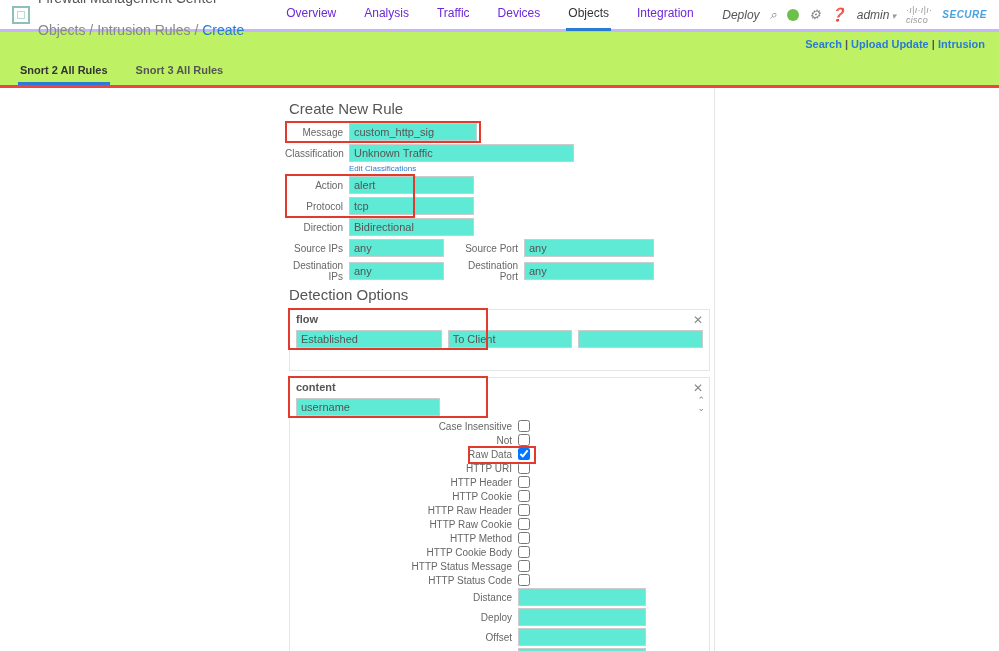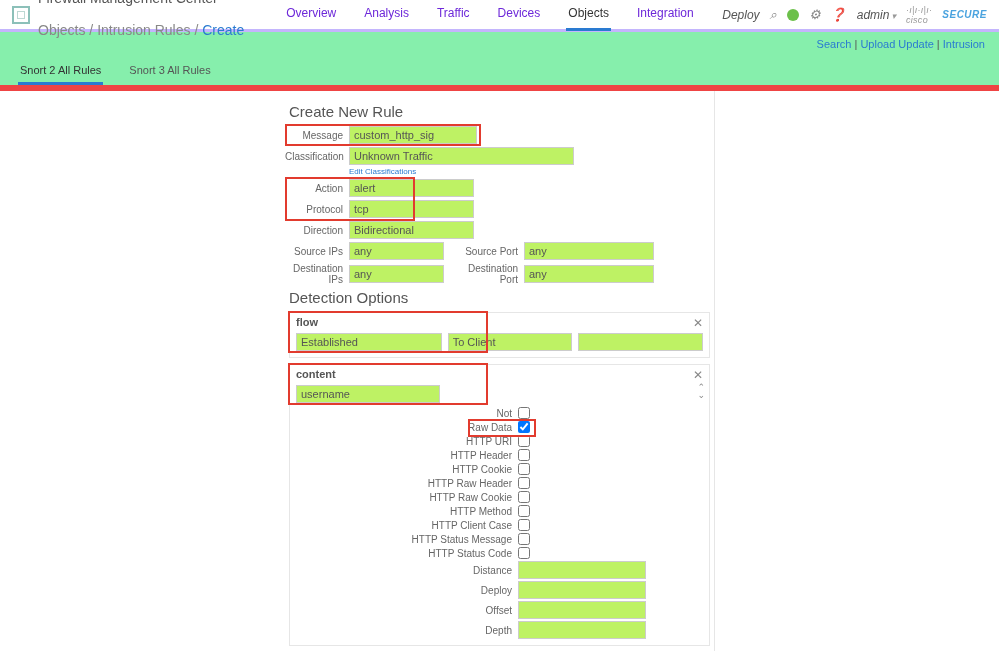--- a/index.html
+++ b/index.html
@@ -17,45 +17,45 @@
 .spacer { flex: 1; }
 .topright { display: flex; align-items: center; gap: 10px; font-size: 12px; font-style: italic; }
 .deploy { color: #555; }
 .dot-green { width: 12px; height: 12px; background: #6cc04a; border-radius: 50%; }
 .gear, .help, .search-ic { color: #888; font-size: 13px; }
 .admin { color: #555; }
 .chev { margin-left: 2px; color: #999; font-size: 9px;}
 .cisco { font-size: 9px; color: #999; letter-spacing: 0.3px;}
 .secure { color: #4aa3df; font-weight: bold; font-size: 10px; letter-spacing: 0.5px;}
 
-.graybar { background: #86efac; border-bottom: 6px solid #ef4444; }
+.graybar { background: #bef264; border-bottom: 3px solid #ef4444; font-weight: bold; }
 .rightlinks { text-align: right; padding: 6px 14px; font-size: 11px; }
 .rightlinks a { color: #2a7bd1; text-decoration: none; }
 .tabs { display: flex; gap: 24px; padding: 0 18px; }
 .tab { padding: 8px 2px 6px; font-size: 11px; color: #555; cursor: pointer; }
 .tab.active { border-bottom: 3px solid #2a7bd1; color: #333; }
 
 .content { display: flex; }
 .leftgutter { width: 285px; }
 .panel { width: 430px; border-right: 1px solid #e6e6e6; padding: 8px 0 20px; }
 .sec-title { font-size: 15px; color: #555; margin: 4px 0 6px 4px; }
 .form-row { display: flex; align-items: center; margin: 3px 0; }
 .form-lbl { width: 58px; text-align: right; font-size: 10px; color: #666; margin-right: 6px; }
-input.txt, select.sel { border: 1px solid #ccc; height: 18px; font-size: 11px; padding: 0 4px; color: #555; background: #bef264; }
+input.txt, select.sel { border: 1px solid #ccc; height: 18px; font-size: 11px; padding: 0 4px; color: #555; background: #5eead4; }
 .w128 { width: 128px; } .w125 { width: 125px; } .w95 { width: 95px; }
 .sel { appearance: none; background-image: linear-gradient(45deg, transparent 50%, #888 50%), linear-gradient(135deg, #888 50%, transparent 50%); background-position: calc(100% - 10px) 7px, calc(100% - 6px) 7px; background-size: 4px 4px, 4px 4px; background-repeat: no-repeat; padding-right: 18px; }
 .link-tiny { font-size: 8px; color: #2a7bd1; margin-left: 64px; display: block; margin-top: -1px; margin-bottom: 2px; }
 .red-box-abs { position: absolute; border: 2px solid #e23b2e; pointer-events: none; }
 .rel { position: relative; }
 
 .wide-row { display: flex; align-items: center; margin: 3px 0; }
 .wide-lbl { width: 58px; text-align: right; font-size: 10px; margin-right: 6px; color: #666; }
 .mid-lbl { width: 62px; text-align: right; font-size: 10px; margin: 0 6px 0 12px; color: #666; }
 
-.det-block { border: 1px solid #e6e6e6; margin: 4px 4px 6px 4px; padding-bottom: 4px; position: relative; }
+.det-block { border: 1px solid #e6e6e6; margin: 4px 4px 6px 4px; padding-bottom: 20px; position: relative; }
 .det-head { font-size: 11px; font-weight: bold; color: #555; padding: 3px 6px; position: relative; }
 .closer { position: absolute; right: 6px; top: 3px; color: #888; cursor: pointer; font-size: 12px; }
 .arrows { position: absolute; right: 4px; top: 18px; display: flex; flex-direction: column; font-size: 9px; color: #888; line-height: 8px; }
 .det-row { display: flex; align-items: center; padding: 2px 6px; gap: 6px; }
 
 .opt-row { display: flex; align-items: center; margin: 2px 0; }
 .opt-lbl { width: 222px; text-align: right; font-size: 10px; color: #666; margin-right: 6px; }
 .chk { width: 12px; height: 12px; }
 .opt-input { width: 128px; }
 </style>
@@ -171,20 +171,24 @@
       <div class="arrows">
           <span>⌃</span>
           <span>⌄</span>
         </div>
       <div class="det-row">
         <input class="txt" style="width: 144px;" value="username">
       </div>
       <div class="red-box-abs" style="left:-2px;top:-2px;width:200px;height:42px"></div>
 
       <div class="opt-row">
+          <div class="opt-lbl">Case Insensitive</div>
+          <input type="checkbox" class="chk" style="">
+        </div>
+      <div class="opt-row">
           <div class="opt-lbl">Not</div>
           <input type="checkbox" class="chk" style="">
         </div>
       <div class="opt-row rel">
         <div class="opt-lbl">Raw Data</div>
         <input type="checkbox" class="chk" checked="" style="">
         <div class="red-box-abs" style="left:178px;top:-2px;width:68px;height:18px"></div>
       </div>
       <div class="opt-row">
           <div class="opt-lbl">HTTP URI</div>
@@ -204,21 +208,21 @@
         </div>
       <div class="opt-row">
           <div class="opt-lbl">HTTP Raw Cookie</div>
           <input type="checkbox" class="chk" style="">
         </div>
       <div class="opt-row">
           <div class="opt-lbl">HTTP Method</div>
           <input type="checkbox" class="chk" style="">
         </div>
       <div class="opt-row">
-          <div class="opt-lbl">HTTP Client Case</div>
+          <div class="opt-lbl">HTTP Cookie Body</div>
           <input type="checkbox" class="chk" style="">
         </div>
       <div class="opt-row">
           <div class="opt-lbl">HTTP Status Message</div>
           <input type="checkbox" class="chk" style="">
         </div>
       <div class="opt-row">
           <div class="opt-lbl">HTTP Status Code</div>
           <input type="checkbox" class="chk" style="">
         </div>

